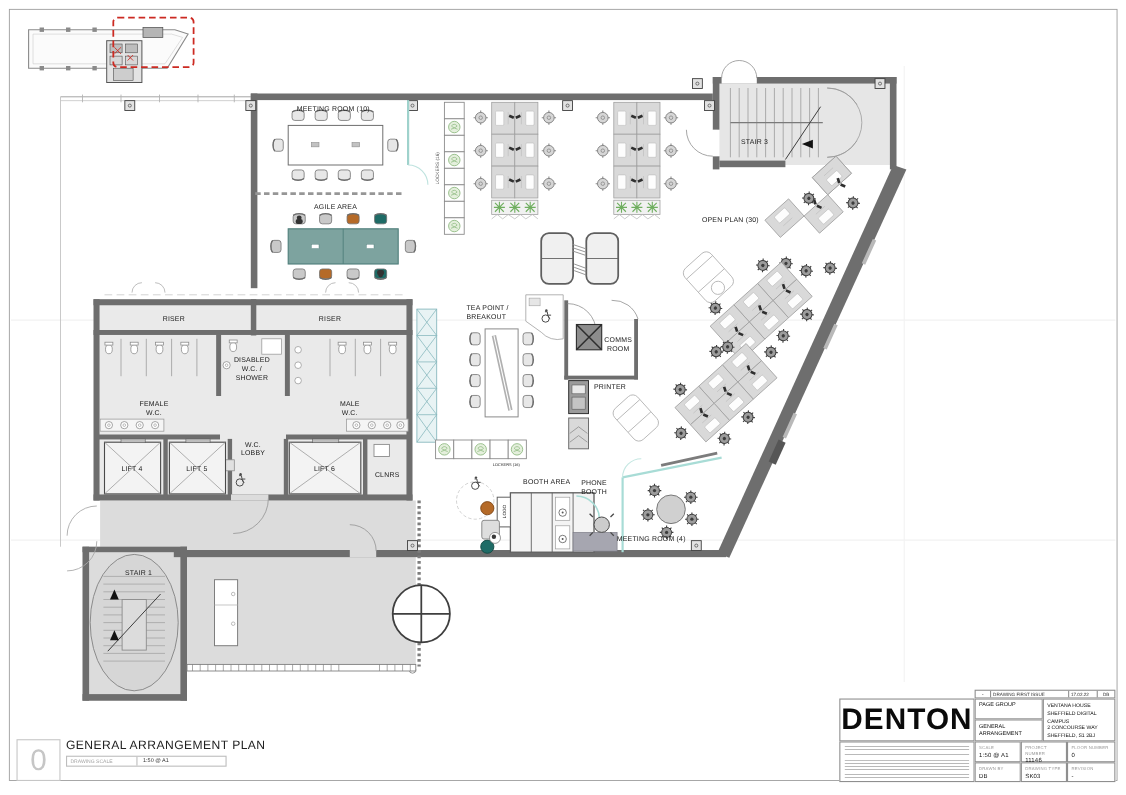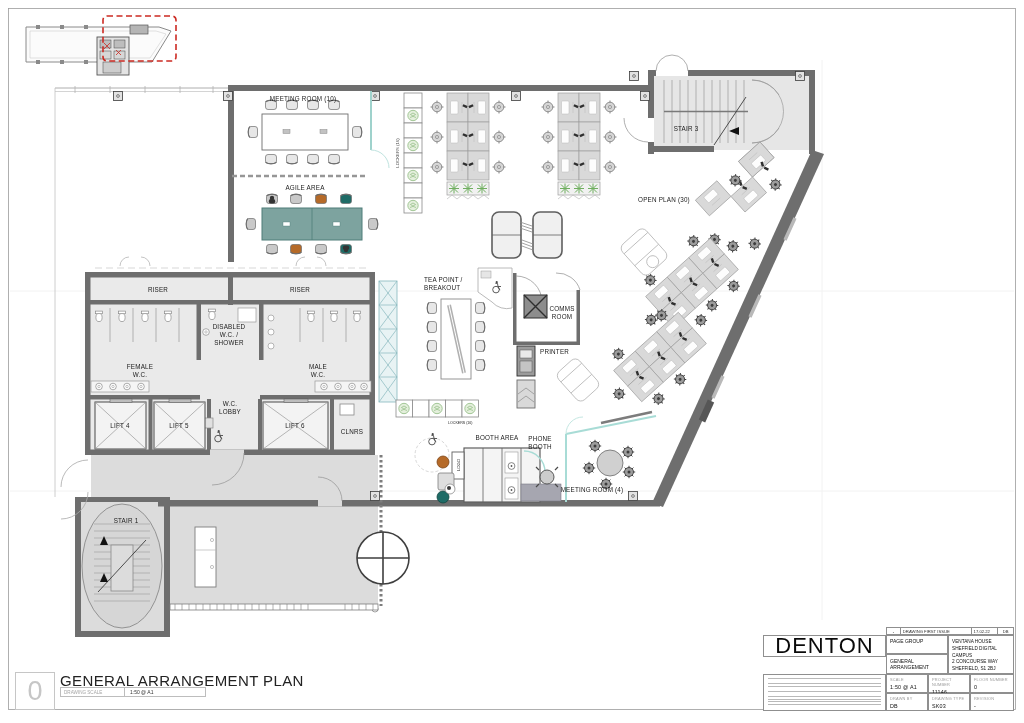--- a/index.html
+++ b/index.html
@@ -9,34 +9,34 @@
   .lbl{font-size:6.3px;letter-spacing:.2px;}
   .lbl-s{font-size:4.3px;fill:#555;}
   .u-chair{color:#e7e7e7;}
   .u-tchair{color:#d6d6d6;}
   .u-dchair{color:#9c9c9c;}
   
   .titleblock{position:absolute;left:763px;top:627px;width:251px;height:84px;background:#fff;font-size:5px;color:#111;}
   .tb-cell{position:absolute;border:0.5px solid #8f8f8f;box-sizing:border-box;background:#fff;}
   .tb-rev{top:0;height:8px;display:flex;align-items:center;font-size:4.2px;color:#333;}
   .tb-rev span{display:block;border-right:0.5px solid #8f8f8f;height:100%;display:flex;align-items:center;padding:0 2px;box-sizing:border-box;}
-  .tb-logo{left:0;top:8px;width:123px;height:22px;display:flex;align-items:center;justify-content:center;
-           font-size:22px;font-weight:400;letter-spacing:1px;color:#0a0a0a;}
+  .tb-logo{left:0;top:8px;width:123px;height:39px;display:flex;align-items:center;justify-content:center;
+           font-size:27px;font-weight:700;letter-spacing:1px;color:#0a0a0a;}
   .tb-client{left:123px;top:8px;width:62px;height:19px;padding:2px 3px;font-size:5px;}
   .tb-draw{left:123px;top:27px;width:62px;height:20px;padding:2px 3px;font-size:5px;display:flex;align-items:center;}
   .tb-proj{left:185px;top:8px;width:66px;height:39px;padding:3px 3px;font-size:4.7px;line-height:1.45;}
   .tb-notes{left:0;top:47px;width:123px;height:37px;padding:3px 4px;}
   .stripe{background:repeating-linear-gradient(to bottom,#b9b9b9 0,#b9b9b9 .8px,transparent .8px,transparent 2.6px);}
   .tb-field{font-size:3.9px;color:#9a9a9a;padding:1.5px 3px;letter-spacing:.2px;}
   .tb-field .v{display:block;margin-top:2.5px;font-size:5.4px;color:#111;letter-spacing:.2px;}
   
   .footer-left{position:absolute;left:15px;top:671px;}
   .fl-numbox{position:absolute;left:0;top:1px;width:38px;height:36px;border:0.8px solid #c6c6c6;
              color:#c6c6c6;font-size:27px;display:flex;align-items:center;justify-content:center;}
-  .fl-title{position:absolute;left:45px;top:1px;width:320px;font-size:15px;letter-spacing:.4px;color:#222;white-space:nowrap;}
+  .fl-title{position:absolute;left:45px;top:1px;width:320px;font-size:11px;letter-spacing:.4px;color:#222;white-space:nowrap;}
   .fl-scalebar{position:absolute;left:45px;top:16px;width:146px;height:10px;border:0.6px solid #bdbdbd;
                display:flex;align-items:center;box-sizing:border-box;}
   .fl-sl{font-size:4.6px;color:#a5a5a5;padding-left:3px;width:64px;border-right:0.6px solid #bdbdbd;height:100%;display:flex;align-items:center;box-sizing:border-box;}
   .fl-sv{font-size:5px;color:#333;padding-left:5px;}
 </style>
 </head>
 <body>
 
 
 

